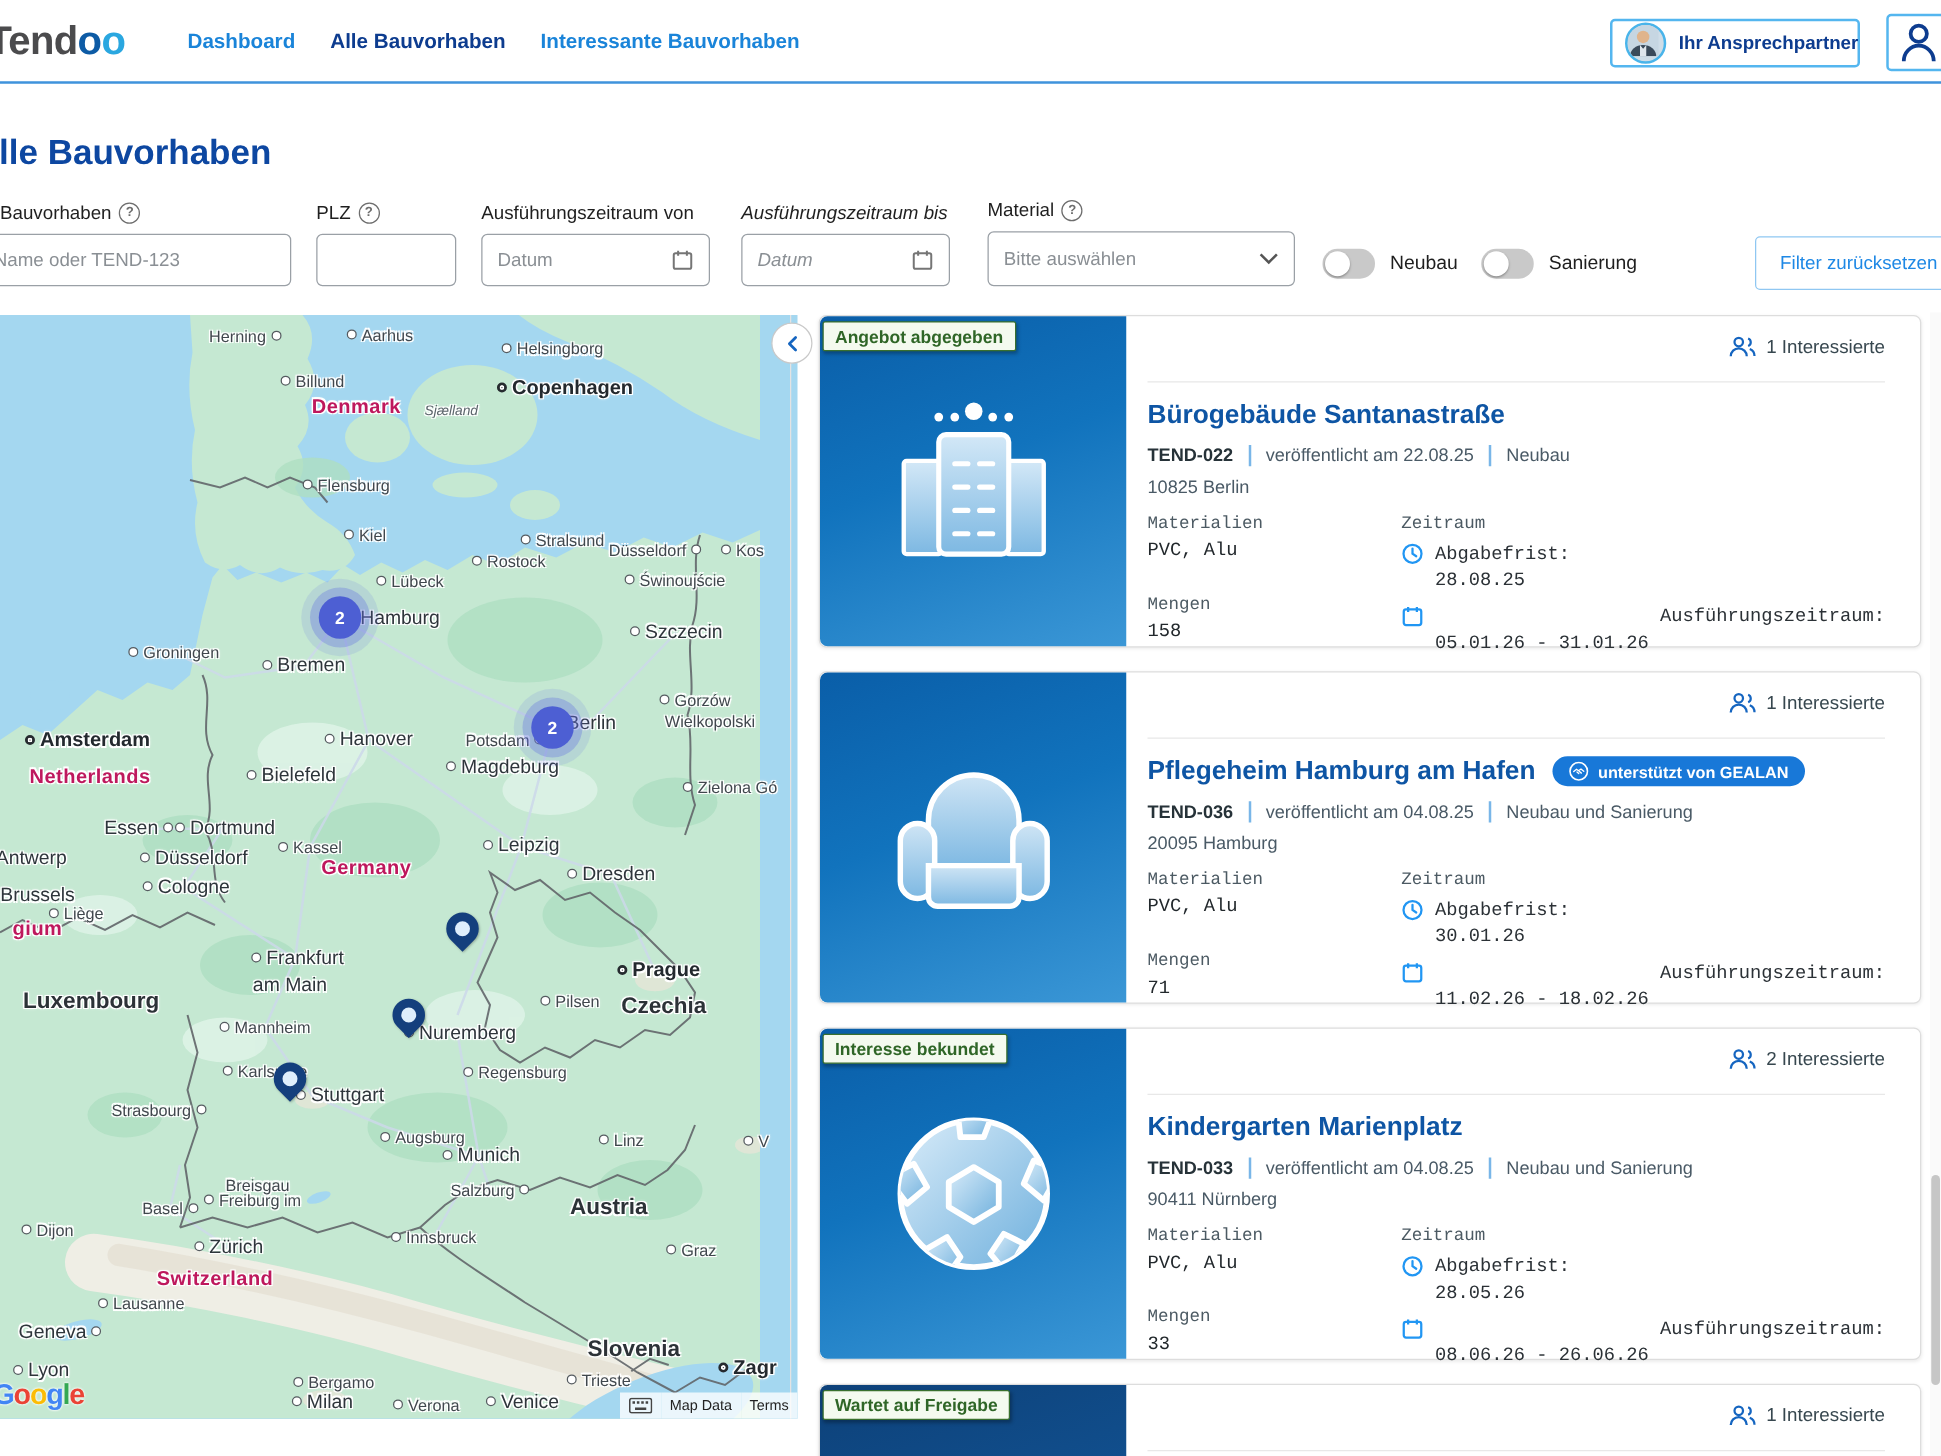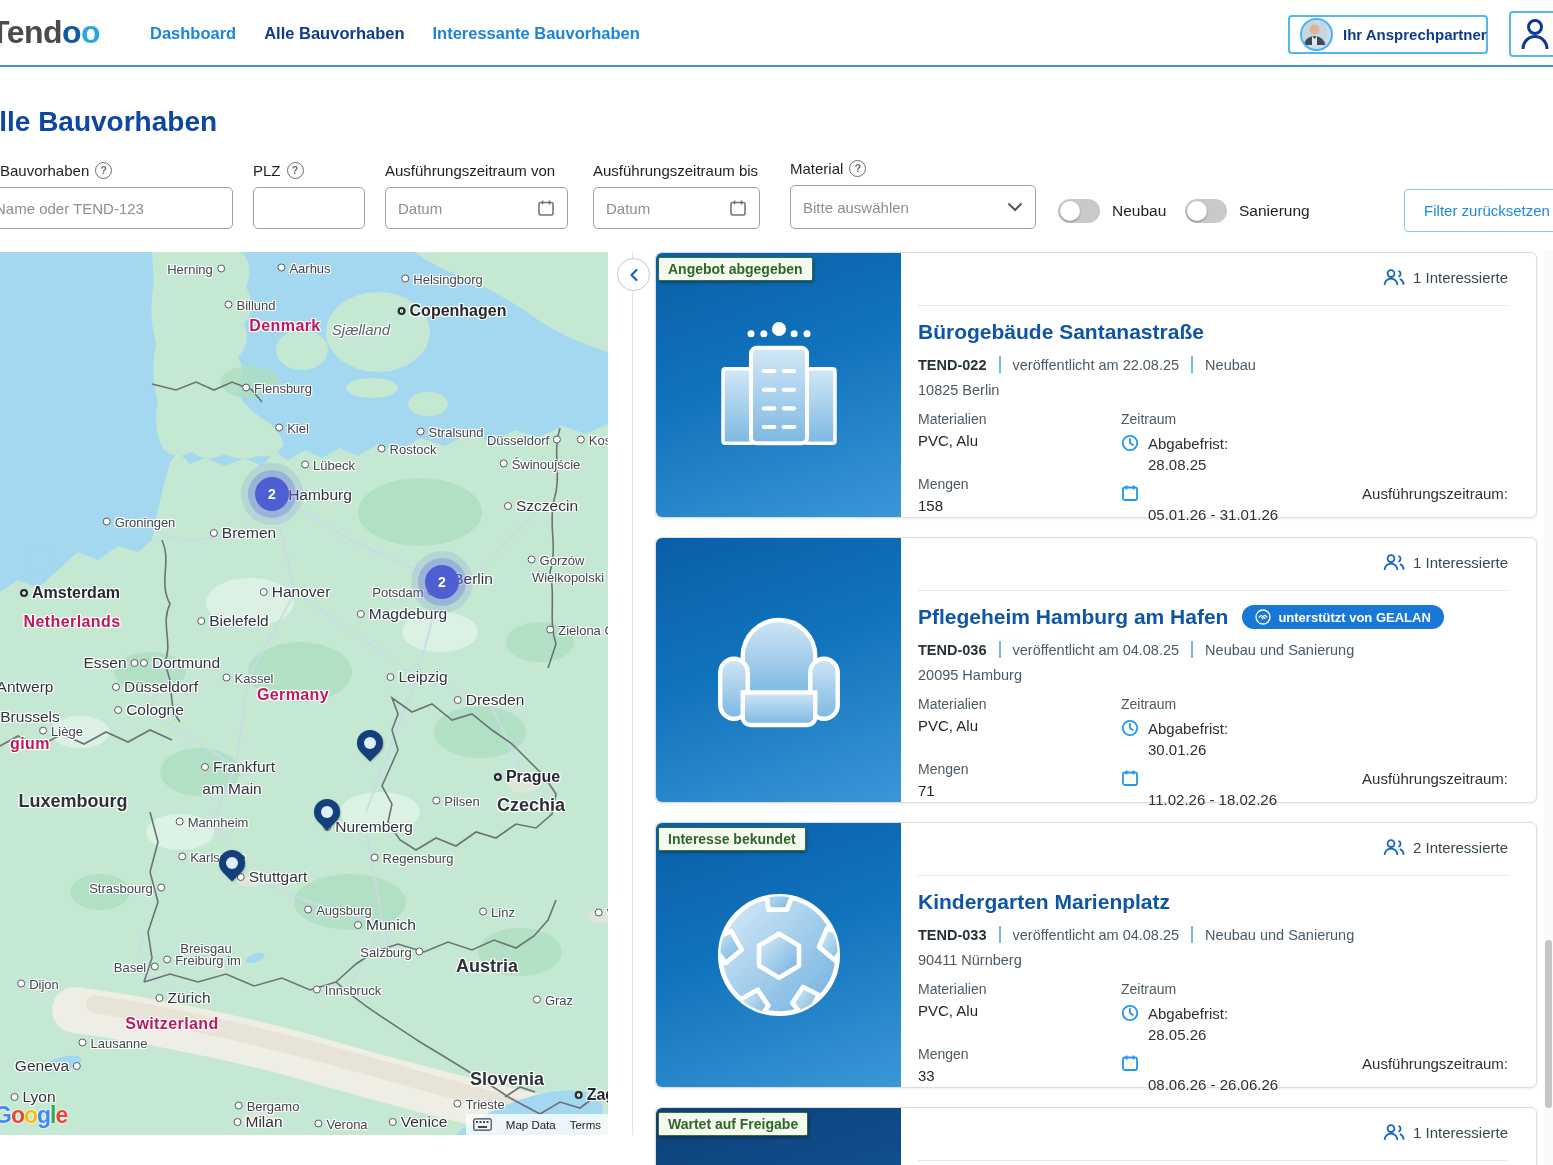--- a/index.html
+++ b/index.html
@@ -37,30 +37,30 @@
   .select-box{width:246px;height:44px;cursor:pointer;}
   .toggle-group{display:flex;align-items:center;gap:12px;}
   .switch{width:42px;height:24px;background:#c9c9c9;border-radius:12px;position:relative;cursor:pointer;flex:0 0 auto;}
   .switch::after{content:'';position:absolute;left:2px;top:2px;width:20px;height:20px;background:#fff;border-radius:50%;
     box-shadow:0 1px 2px rgba(0,0,0,.35);}
   .toggle-label{font-size:15.5px;color:#1f1f1f;}
   .reset-btn{position:absolute;left:1404px;top:189px;width:166px;height:43px;border:1.5px solid #8fc7f2;border-radius:4px;
     background:#fff;color:#1e88e5;font-size:15px;font-family:inherit;cursor:pointer;}
 
   
-  .map{position:absolute;left:0;top:252px;width:608px;height:883px;overflow:hidden;background:#a4d7f0;}
+  .map{position:absolute;left:0;top:252px;width:608px;height:883px;overflow:hidden;background:#a4d7f0;padding-left:30px;}
   .map svg.basemap{position:absolute;left:0;top:0;}
   .ml{position:absolute;transform:translate(-50%,-50%);white-space:nowrap;color:#3b4248;
     text-shadow:-1px -1px 0 #fff,1px -1px 0 #fff,-1px 1px 0 #fff,1px 1px 0 #fff,0 0 3px #fff;}
   .c1{font-size:15.5px;font-weight:500;color:#2e353b;}
   .c2{font-size:13px;color:#40474d;}
   .cap{font-size:16px;font-weight:700;color:#23292e;}
   .ctry{font-size:16px;font-weight:700;color:#be185d;letter-spacing:.4px;}
   .ctry2{font-size:18px;font-weight:700;color:#2c3237;}
-  .reg{font-size:15px;font-style:italic;color:#5b646b;}
+  .reg{font-size:11px;font-style:italic;color:#5b646b;}
   .dl::before{content:'';display:inline-block;width:6px;height:6px;border:1.5px solid #555b60;border-radius:50%;
     background:#fff;margin-right:4px;vertical-align:1px;}
   .dr::after{content:'';display:inline-block;width:6px;height:6px;border:1.5px solid #555b60;border-radius:50%;
     background:#fff;margin-left:4px;vertical-align:1px;}
   .cap.dl::before{width:4px;height:4px;border:2px solid #262b2f;box-shadow:inset 0 0 0 1.5px #fff;background:#262b2f;}
   .cluster{position:absolute;width:34px;height:34px;border-radius:50%;background:#4d5fd3;color:#fff;font-weight:700;
     font-size:14px;display:flex;align-items:center;justify-content:center;transform:translate(-50%,-50%);
     box-shadow:0 0 0 7px rgba(98,112,225,.33),0 0 0 14px rgba(98,112,225,.15);z-index:6;cursor:pointer;}
   .pin{position:absolute;z-index:5;cursor:pointer;}
   .pin .pbody{position:absolute;left:-13px;top:-28px;width:26px;height:26px;background:#143f7d;
@@ -89,21 +89,21 @@
   .interested{position:absolute;top:16px;right:28px;display:flex;align-items:center;gap:8px;font-size:15px;color:#37474f;}
   .card-hr{border:none;border-top:1px solid #e8e8e8;margin:38px 0 0 0;}
   .title-row{margin-top:14px;display:flex;align-items:center;gap:14px;}
   .card-title{margin:0;font-size:21px;font-weight:700;color:#0e55a4;cursor:pointer;}
   .gealan-badge{display:inline-flex;align-items:center;gap:7px;background:#1878d8;color:#fff;font-size:13px;font-weight:700;
     padding:4px 13px;border-radius:14px;white-space:nowrap;}
   .meta{margin-top:12px;font-size:14.5px;color:#4a5a66;display:flex;align-items:center;}
   .tend-id{font-weight:700;color:#263238;}
   .sep{display:inline-block;width:2px;height:17px;background:#79b6e8;margin:0 12px;}
   .location{margin-top:9px;font-size:14.5px;color:#4a5a66;}
-  .details{margin-top:13px;display:grid;grid-template-columns:203px 1fr;}
+  .details{margin-top:13px;display:grid;grid-template-columns:203px 1fr;font-family:Liberation Mono, monospace;}
   .dlabel{font-size:14px;color:#4c5a63;}
   .dvalue{font-size:15px;color:#22282c;margin-top:5px;}
   .dlabel.second{margin-top:27px;}
   .z-row{display:flex;align-items:center;gap:9px;margin-top:7px;font-size:15px;color:#2b3136;}
   .z-date{margin-left:27px;margin-top:4px;font-size:15px;color:#2b3136;}
   .z-row.second{margin-top:11px;justify-content:space-between;}
 
   
   .scroll-track{position:absolute;right:0;top:250px;width:9px;height:915px;background:#fafafa;}
   .scroll-thumb{position:absolute;right:1px;top:690px;width:7px;height:168px;background:#c6c6c6;border-radius:4px;}
@@ -169,21 +169,21 @@
       <div class="fbox" style="width:183px;">
         <span style="color:#8a8f94">Datum</span>
         <span class="spacer"></span>
         <svg width="18" height="18" viewBox="0 0 18 18">
           <rect x="2" y="3.5" width="14" height="12.5" rx="1.5" fill="none" stroke="#757575" stroke-width="1.6"></rect>
           <line x1="5.5" y1="1.5" x2="5.5" y2="5.5" stroke="#757575" stroke-width="1.6"></line>
           <line x1="12.5" y1="1.5" x2="12.5" y2="5.5" stroke="#757575" stroke-width="1.6"></line>
         </svg>
       </div>
     </div>
-    <div class="fg" style="left:593px;top:0;">
+    <div class="fg" style="left:593px;top:0;font-style:italic;">
       <div class="flabel">
         <span>Ausführungszeitraum bis</span>
       </div>
       <div class="fbox" style="width:167px;">
         <span style="color:#8a8f94">Datum</span>
         <span class="spacer"></span>
         <svg width="18" height="18" viewBox="0 0 18 18">
           <rect x="2" y="3.5" width="14" height="12.5" rx="1.5" fill="none" stroke="#757575" stroke-width="1.6"></rect>
           <line x1="5.5" y1="1.5" x2="5.5" y2="5.5" stroke="#757575" stroke-width="1.6"></line>
           <line x1="12.5" y1="1.5" x2="12.5" y2="5.5" stroke="#757575" stroke-width="1.6"></line>

